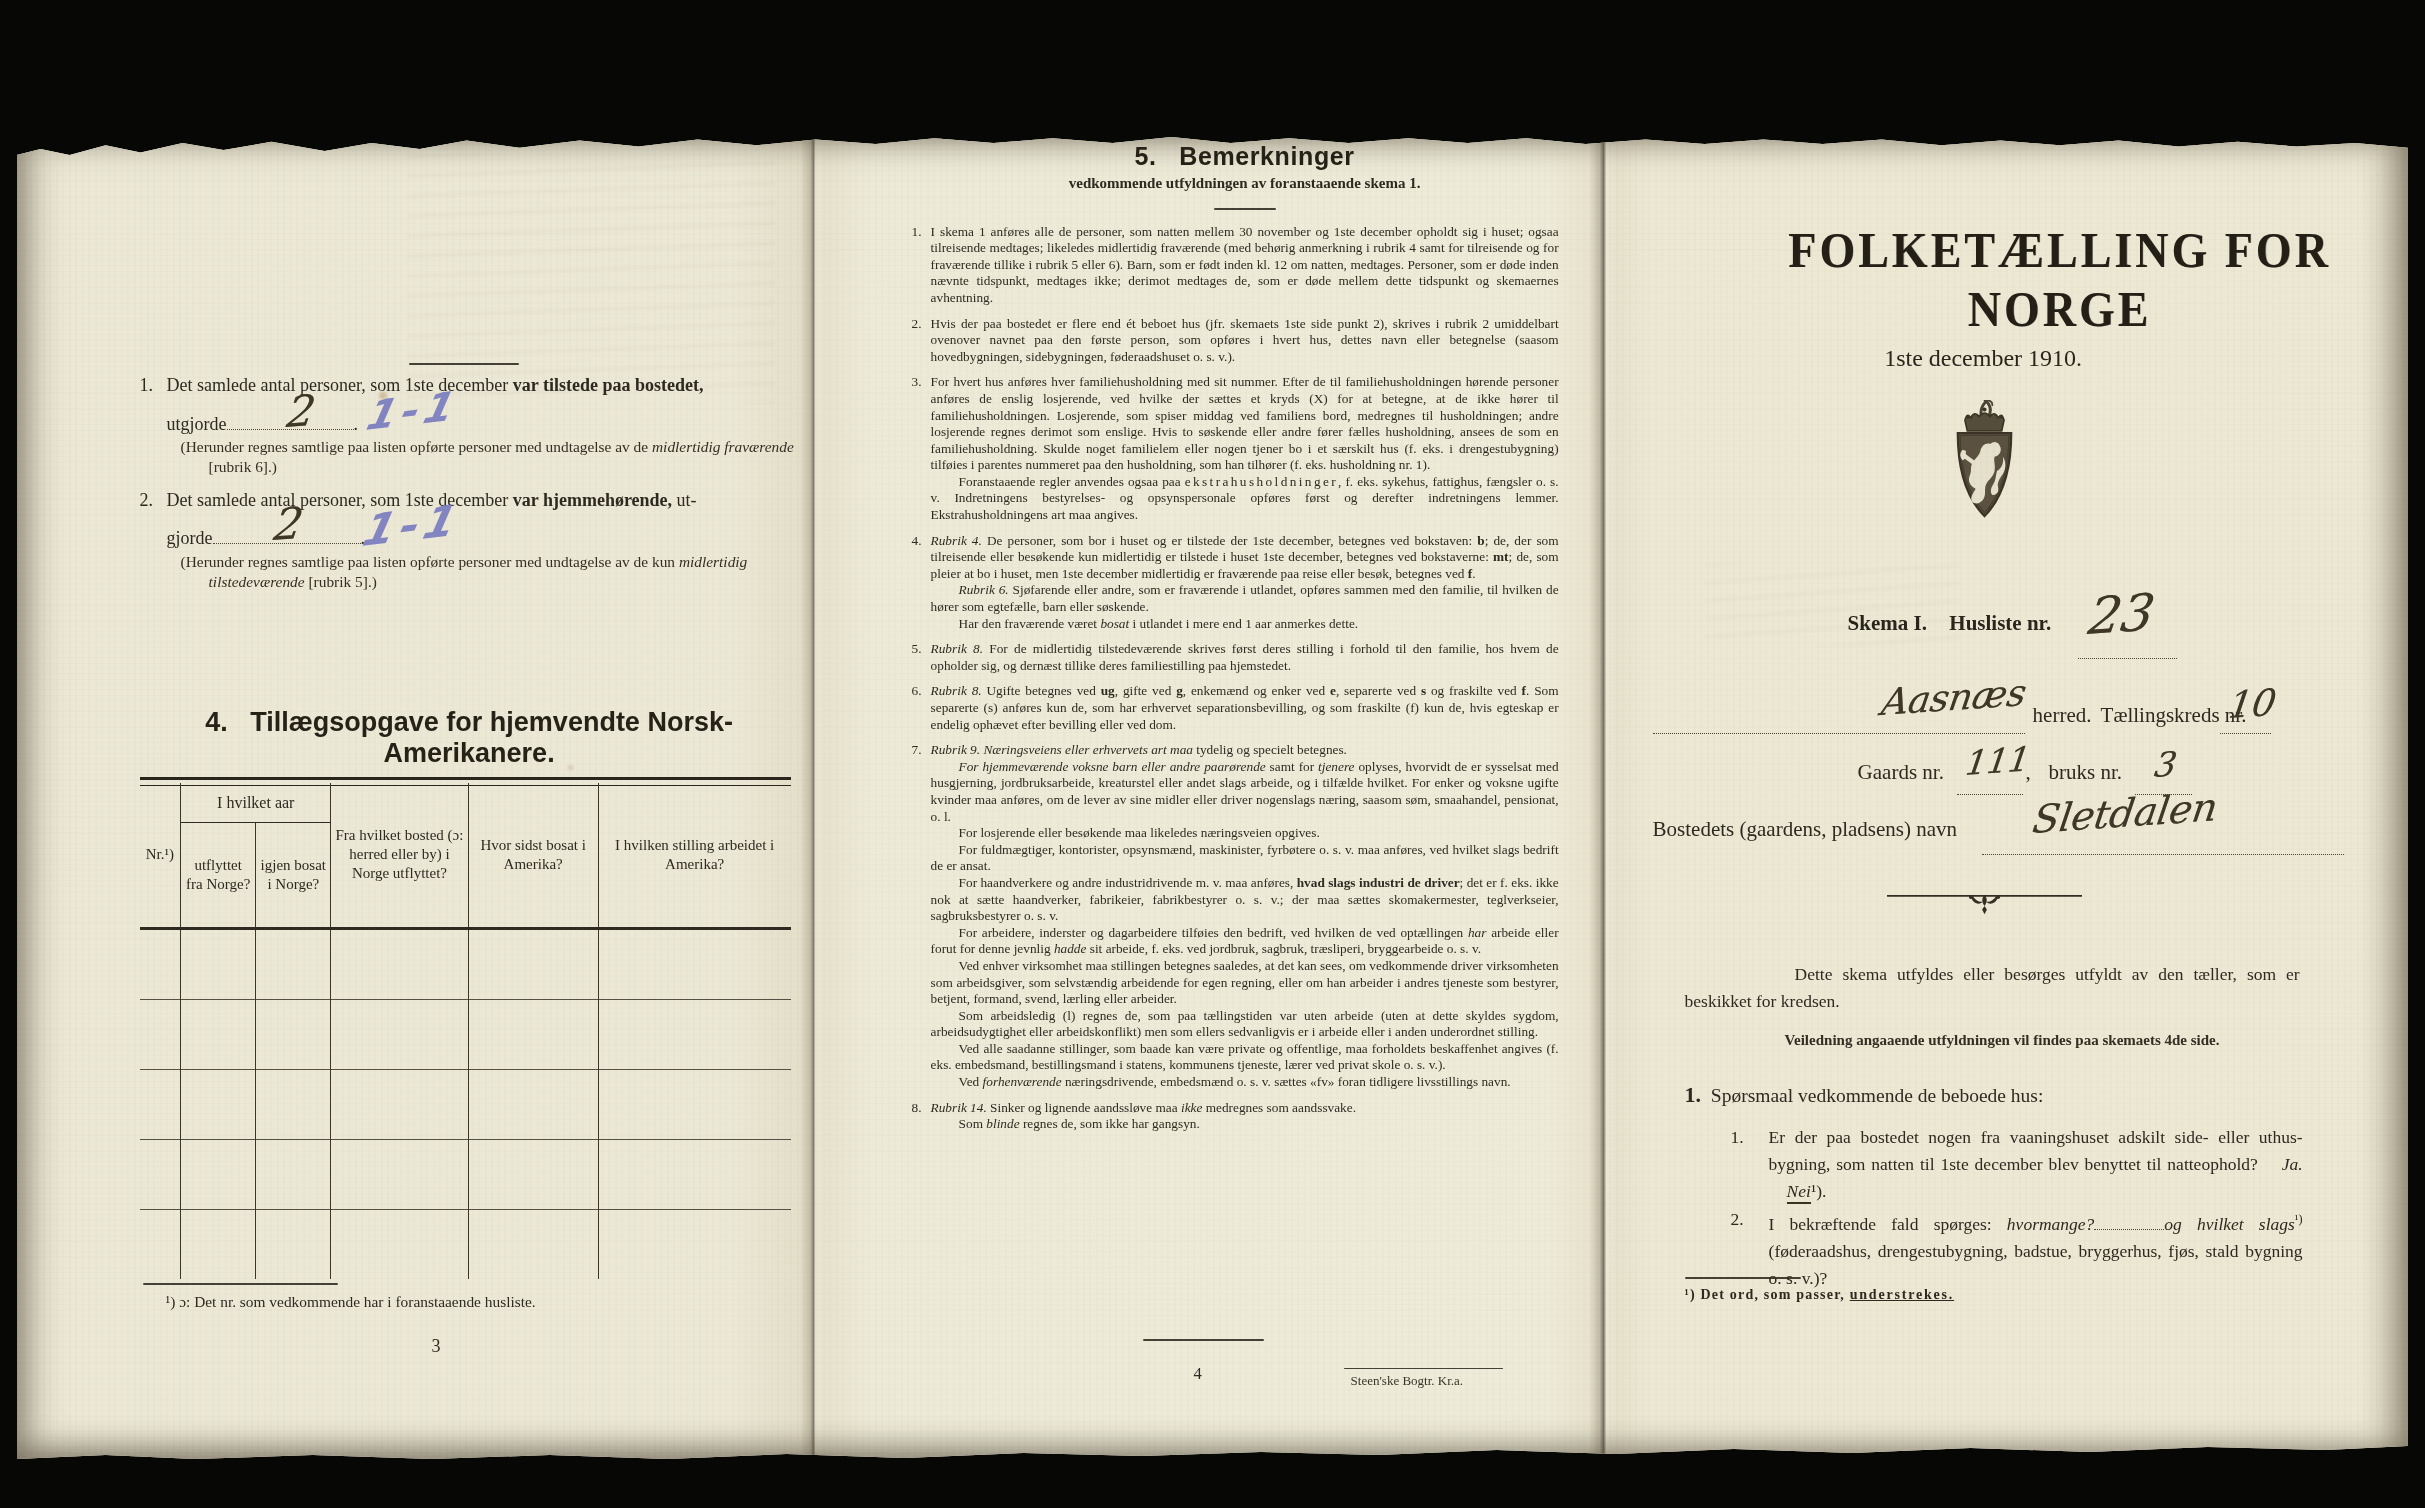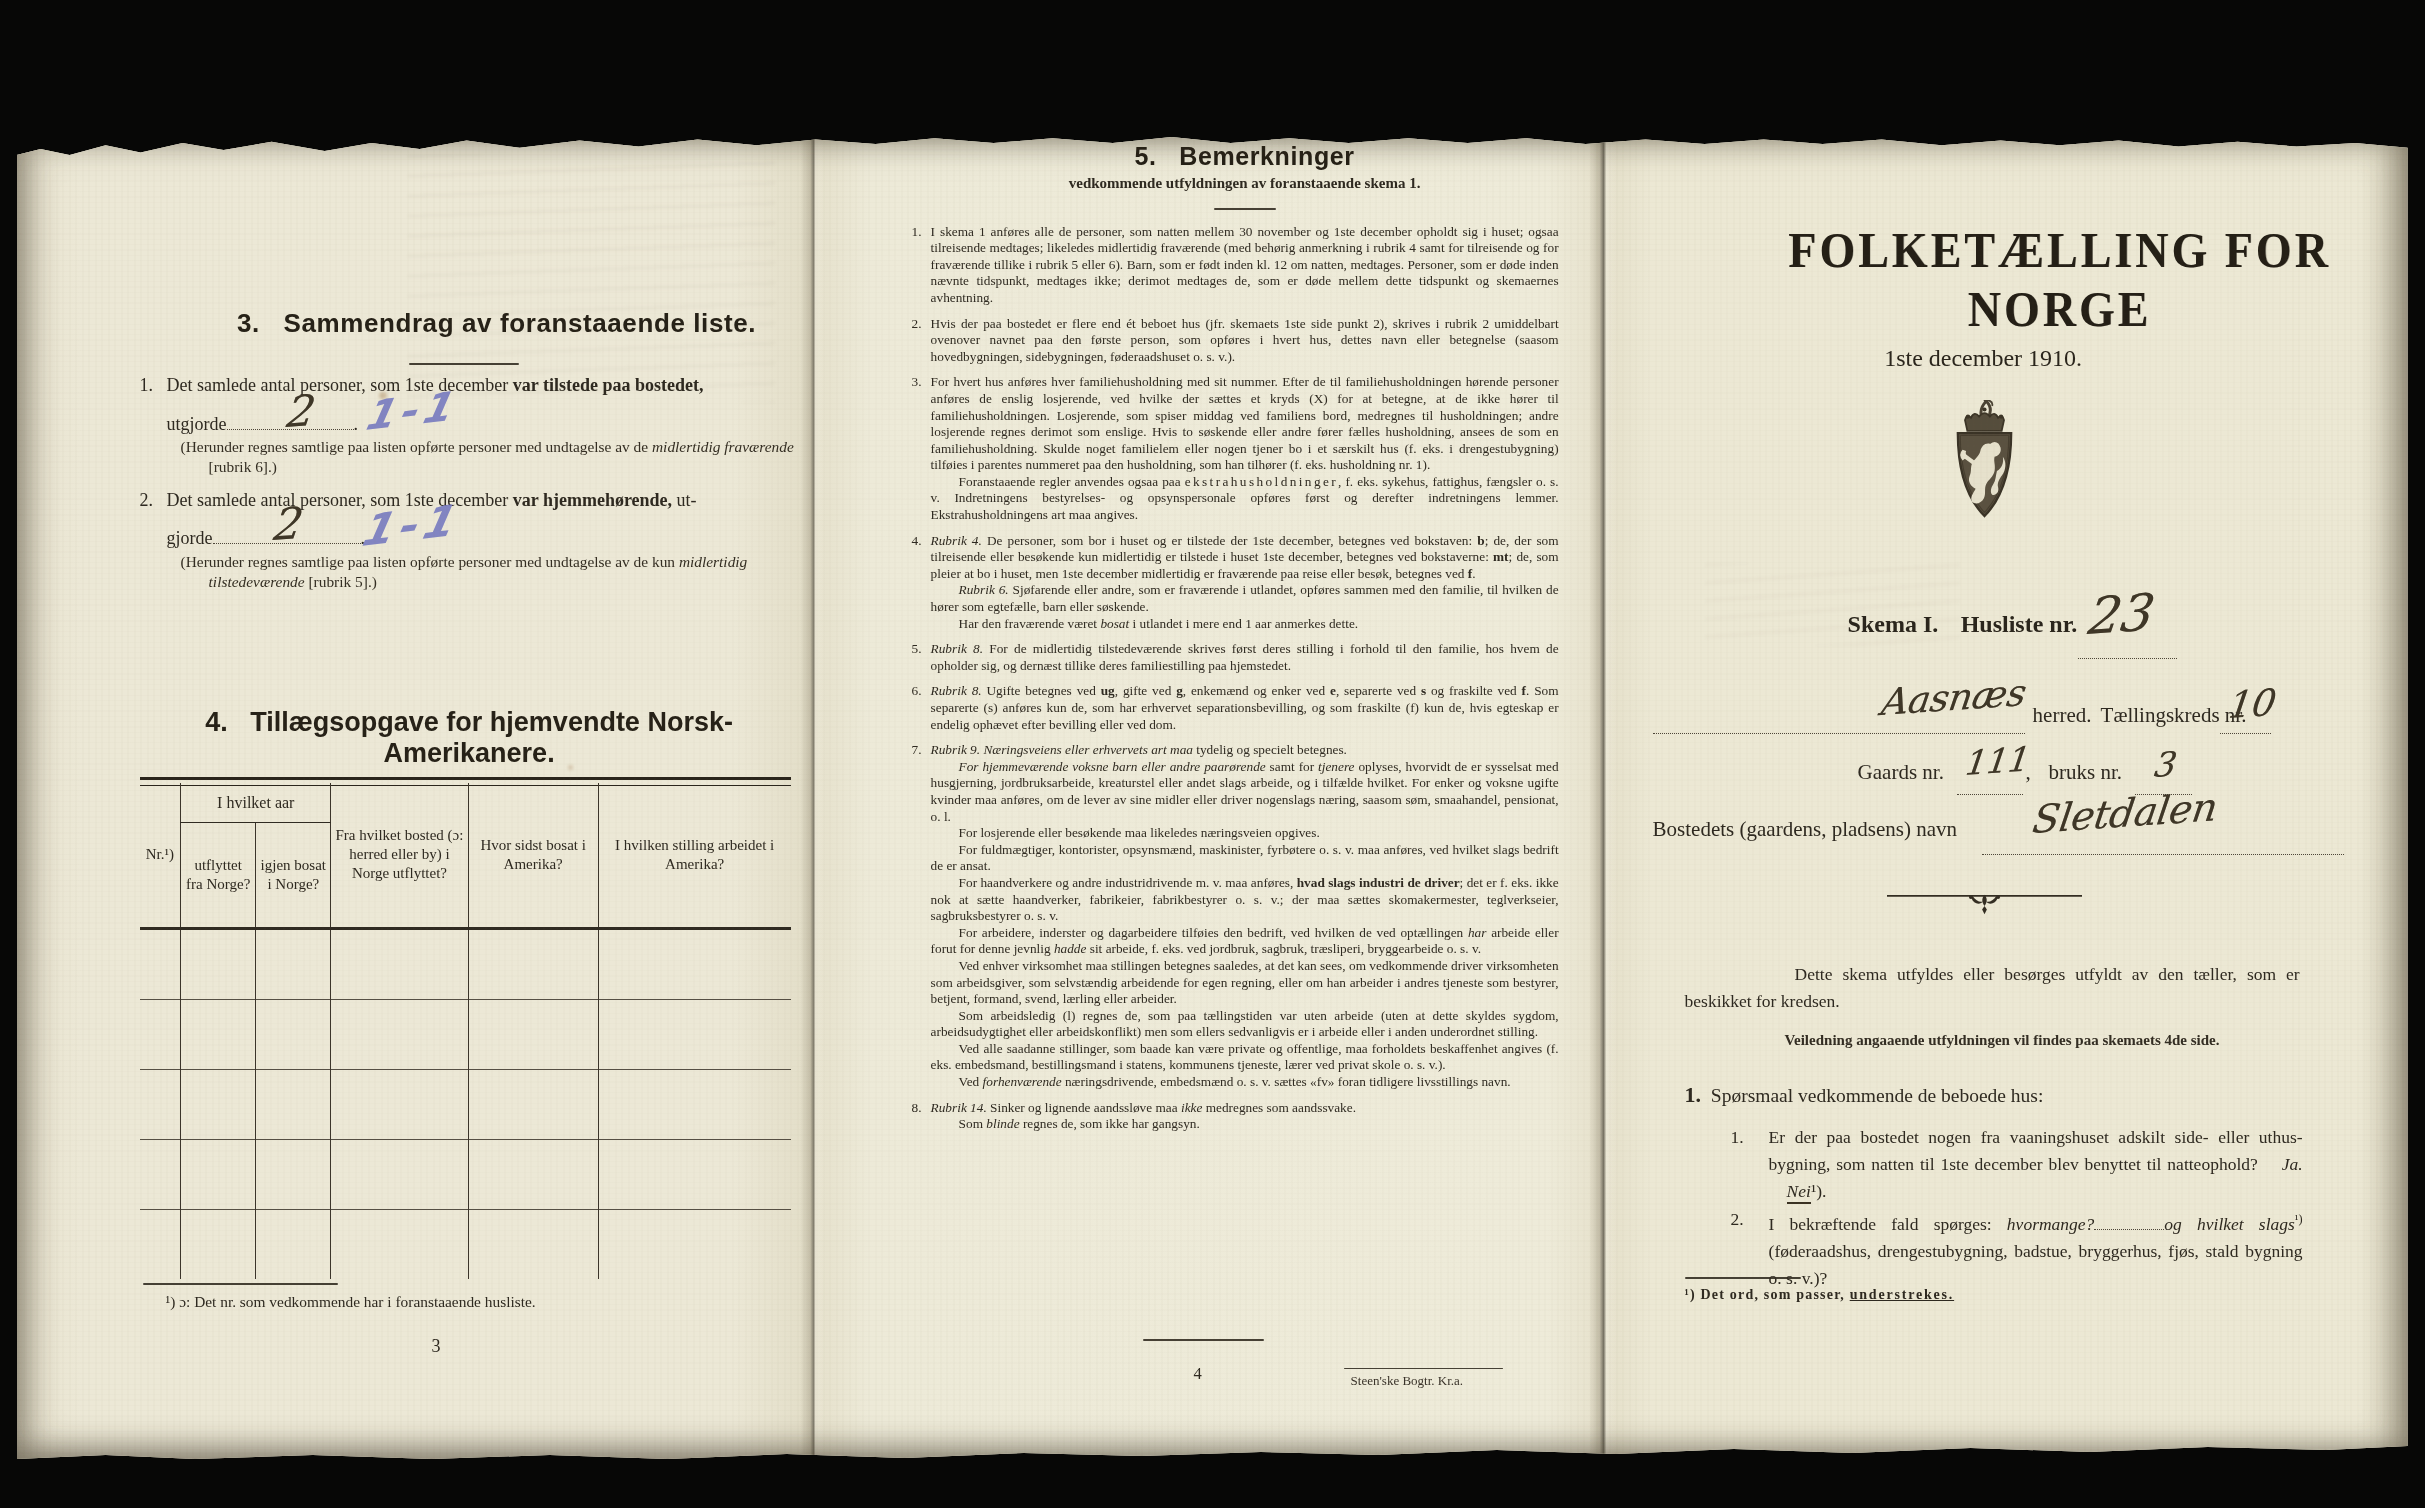--- a/index.html
+++ b/index.html
@@ -66,21 +66,21 @@
   .m-num{position:absolute;left:-19px;top:0;}
   .m-para{margin:0;text-align:justify;}
   .m-para.cont{text-indent:28px;}
   .seg-i{font-style:italic;}
   .seg-b{font-weight:bold;}
   .seg-sp{letter-spacing:2.4px;}
   
   .rp-title{font-size:46px;font-weight:bold;letter-spacing:3px;color:#241f16;transform:scaleY(1.12);transform-origin:center top;
             text-shadow:0.6px 0 0 rgba(36,31,22,.35);}
   .rp-sub{font-size:24px;color:#2a251c;}
-  .rp-skema{font-size:24px;font-weight:bold;color:#2a251c;}
+  .rp-skema{font-size:21px;font-weight:bold;color:#2a251c;}
   .rp-lab{font-size:21px;color:#2e2920;}
   .rp-body{font-size:17.5px;line-height:27px;text-align:justify;color:#2e2920;}
   .q-num{position:absolute;left:-38px;top:0;}
   .nei-hw{border-bottom:2.4px solid #3a3222;padding-bottom:0.6px;}
   .sp-l{margin-left:18px;}
   .fnote{font-size:14px;letter-spacing:1.2px;font-weight:bold;color:#2e2920;}
   .fnote .und{text-decoration:underline;letter-spacing:1.8px;}
 </style>
 </head>
 <body>
@@ -89,24 +89,20 @@
   <div id="paper">
     <div class="tint l"></div>
     <div class="tint m"></div>
     <div class="tint r"></div>
 
     <div class="smudge" style="left:391px;top:16.6px;width:367px;height:249px;opacity:.5;background:repeating-linear-gradient(178deg,rgba(125,112,84,.08) 0 4.1px,transparent 4.1px 20px);"></div>
     <div class="smudge" style="left:1688px;top:426px;width:255px;height:83px;opacity:.4;background:repeating-linear-gradient(176deg,rgba(125,112,84,.09) 0 3.6px,transparent 3.6px 18px);"></div>
     <div class="smudge" style="left:362px;top:255px;width:8.3px;height:7px;background:rgba(150,105,55,.35);border-radius:50%;"></div>
     <div class="smudge" style="left:551px;top:628px;width:5.3px;height:4.7px;background:rgba(150,105,55,.25);border-radius:50%;"></div>
 
-    <div class="abs ctr grotesk lp-head" style="left:178px;top:171px;width:604px;">
-      <span>3.</span>&nbsp;&nbsp;
-      <span>Sammendrag av foranstaaende liste.</span>
-    </div>
     <div class="abs rule" style="left:392px;top:226px;width:110px;height:1.8px;"></div>
 
     <div class="abs lp-item" style="left:150px;top:236px;width:619px;">
       <span class="lp-num">1.</span>
       <span>Det samlede antal personer, som 1ste december </span><span class="bd">var tilstede paa bostedet,</span>
     </div>
     <div class="abs fill-row" style="left:150px;top:274px;width:619px;">
       <span>utgjorde</span><span class="dotline" style="width:127px;"></span><span>.</span>
       <span class="hw abs" style="left:117px;top:-24px;font-size:43px;">2</span>
       <span class="hw-blue abs" style="left:195px;top:-19px;font-size:41px;">1-1</span>

